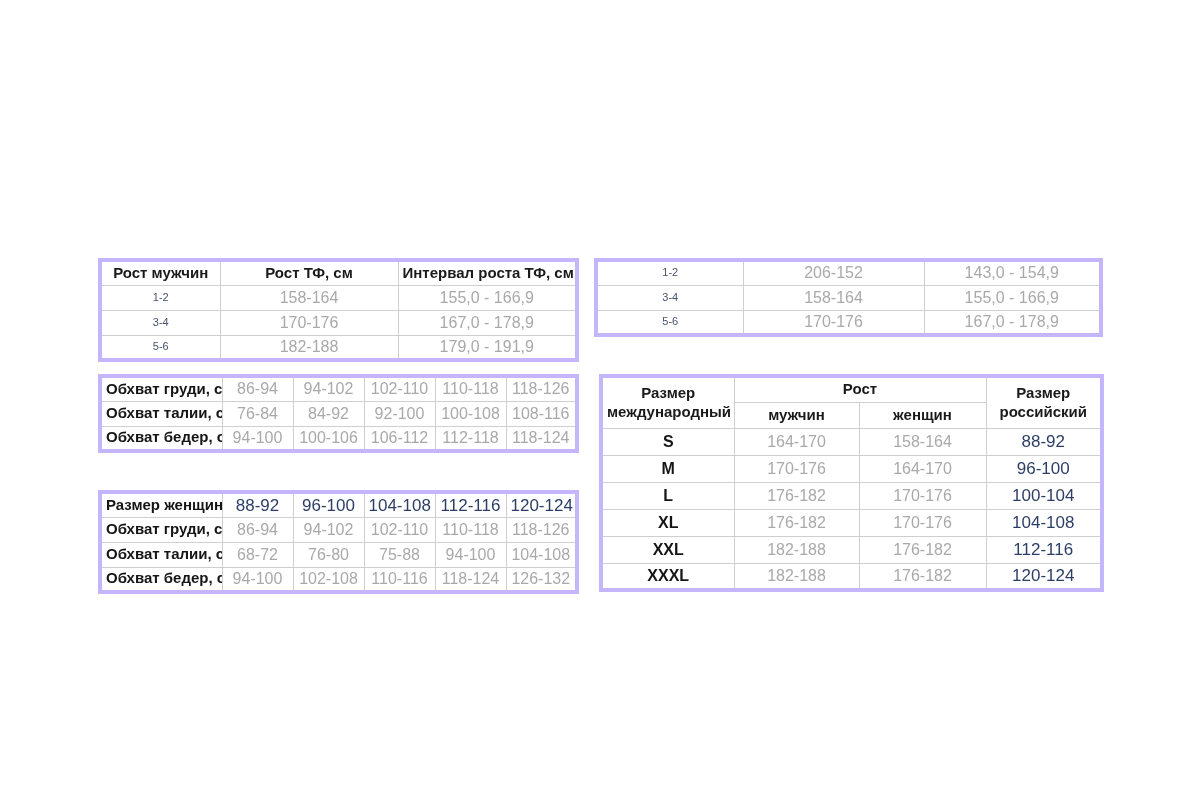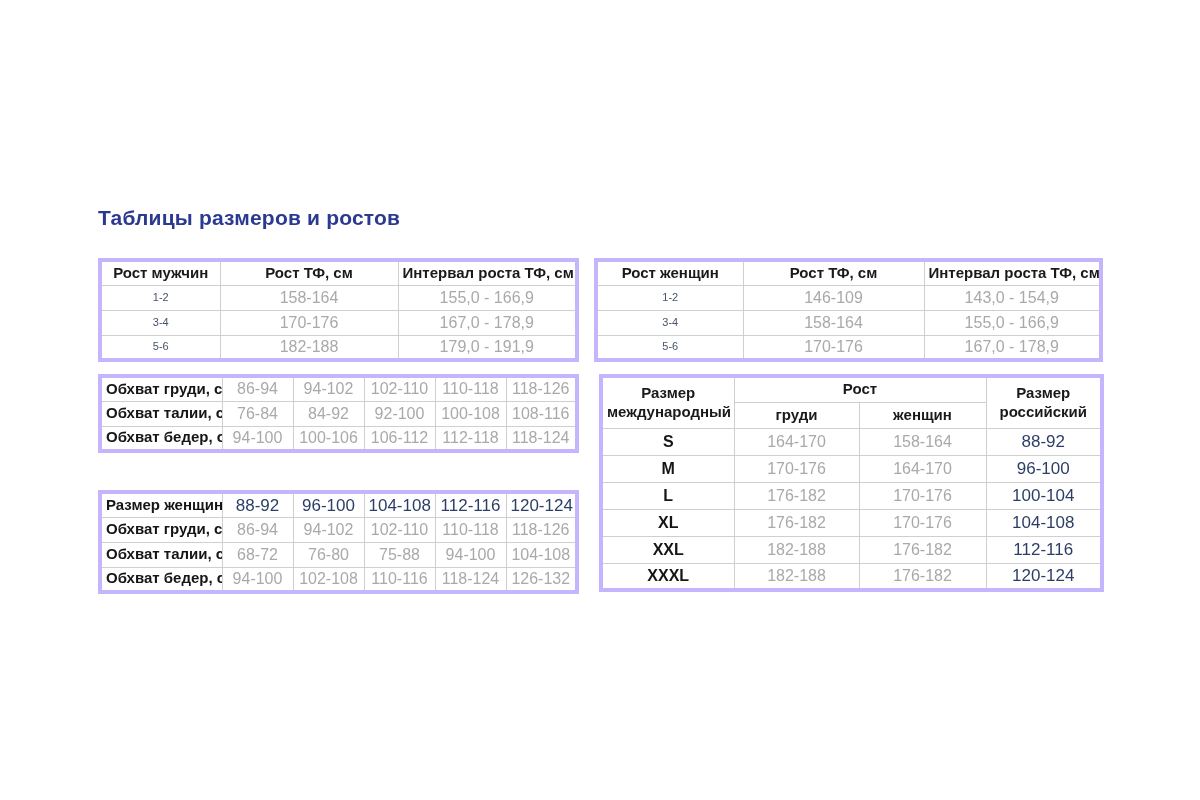--- a/index.html
+++ b/index.html
@@ -46,21 +46,20 @@
   .int-size  { font-weight: 700; color: #151515; font-size: 16px; }
   .muted-blue{ color: #46536b; font-size: 11px; }
   .size-blue { color: #2d3e66; font-size: 17px; }
   .gray      { color: #a9a9a9; font-size: 16px; }
 </style>
 </head>
 <body>
 
 <div class="canvas">
 
-  <h1 class="title">Таблицы размеров и ростов</h1>
 
   <table class="tbl" style="left:98px; top:258px; width:477px;">
     <colgroup>
         <col style="width:120px">
         <col style="width:178px">
         <col style="width:179px">
       </colgroup>
     <tbody>
       <tr>
         <td class="hdr">Рост мужчин</td>
@@ -86,27 +85,22 @@
   </table>
 
   <table class="tbl" style="left:594px; top:258px; width:505px;">
     <colgroup>
         <col style="width:147px">
         <col style="width:181px">
         <col style="width:177px">
       </colgroup>
     <tbody>
       <tr>
-        <td class="hdr">Рост женщин</td>
-        <td class="hdr">Рост ТФ, см</td>
-        <td class="hdr">Интервал роста ТФ, см</td>
-      </tr>
-      <tr>
         <td class="muted-blue">1-2</td>
-        <td class="gray">146-109</td>
+        <td class="gray">206-152</td>
         <td class="gray">143,0 - 154,9</td>
       </tr>
       <tr>
         <td class="muted-blue">3-4</td>
         <td class="gray">158-164</td>
         <td class="gray">155,0 - 166,9</td>
       </tr>
       <tr>
         <td class="muted-blue">5-6</td>
         <td class="gray">170-176</td>
@@ -204,21 +198,21 @@
         <col style="width:127px">
         <col style="width:116px">
       </colgroup>
     <tbody>
       <tr class="head-row">
         <td class="hdr wrap" rowspan="2">Размер международный</td>
         <td class="hdr" colspan="2">Рост</td>
         <td class="hdr wrap" rowspan="2">Размер российский</td>
       </tr>
       <tr class="head-row">
-        <td class="hdr">груди</td>
+        <td class="hdr">мужчин</td>
         <td class="hdr">женщин</td>
       </tr>
       <tr class="data-row">
         <td class="int-size">S</td>
         <td class="gray">164-170</td>
         <td class="gray">158-164</td>
         <td class="size-blue">88-92</td>
       </tr>
       <tr class="data-row">
         <td class="int-size">M</td>

